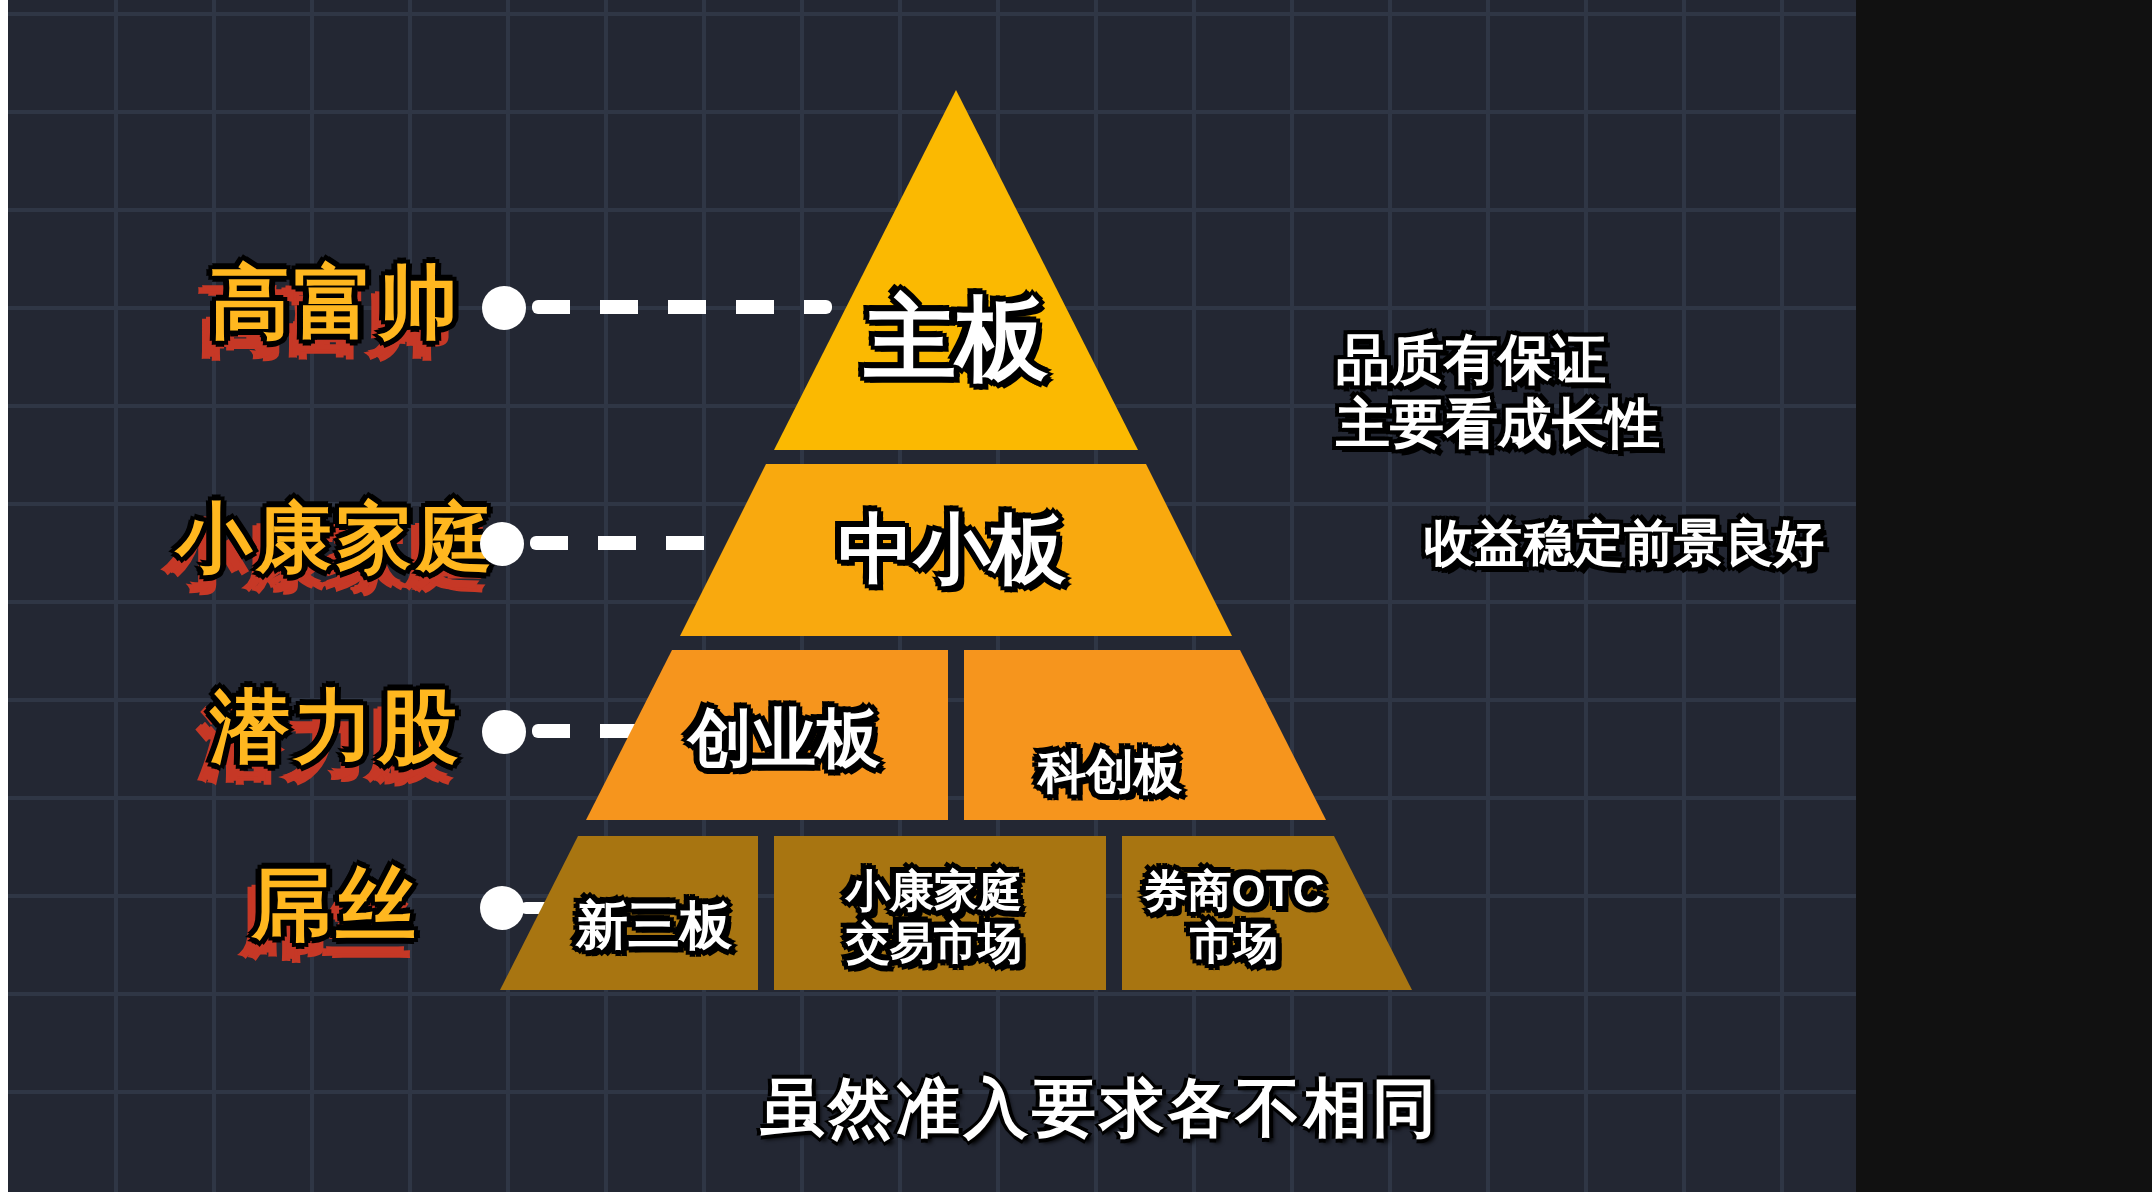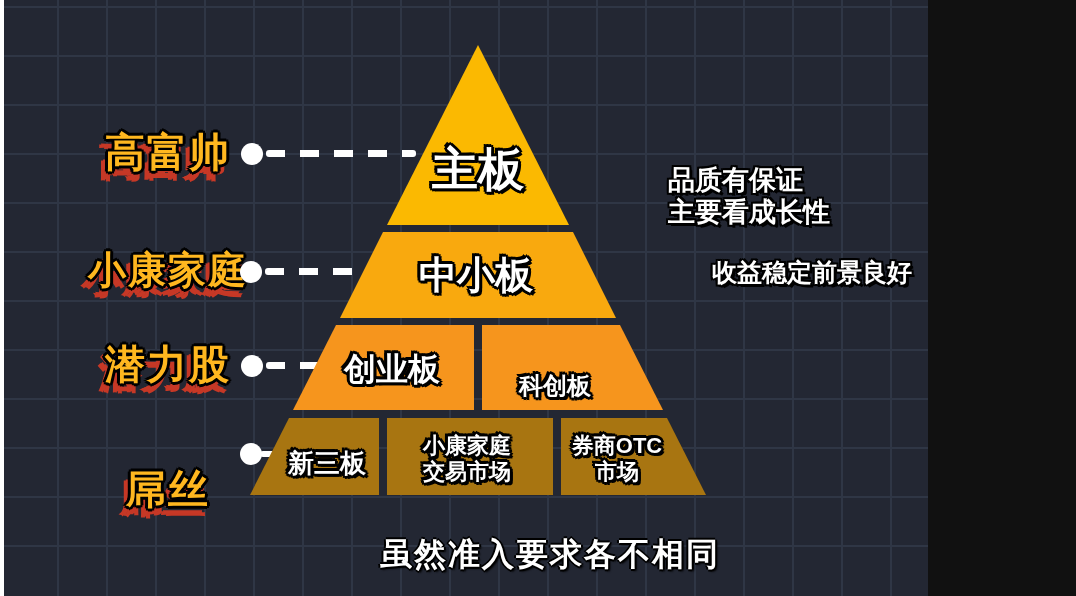--- a/index.html
+++ b/index.html
@@ -28,21 +28,21 @@
     text-shadow:
       3px 0 0 #000,-3px 0 0 #000,0 3px 0 #000,0 -3px 0 #000,
       2px 2px 0 #000,-2px 2px 0 #000,2px -2px 0 #000,-2px -2px 0 #000,
       -5px 8px 0 var(--goldshadow,#C63826),
       -7px 9px 0 var(--goldshadow,#C63826),
       -2px 10px 0 var(--goldshadow,#C63826);
   }
   .aud-1{top:132px;}
   .aud-2{top:251px;font-size:38px;text-align:center;}
   .aud-3{top:344px;}
-  .aud-4{top:433px;margin-top:36px;}
+  .aud-4{top:433px;}
   
   .dot{
     position:absolute;width:22px;height:22px;border-radius:50%;
     background:var(--connector,#fff);
   }
   .dashes{
     position:absolute;height:7px;border-radius:3px;
     background:repeating-linear-gradient(90deg,var(--connector,#fff) 0 19px,transparent 19px 34px);
   }
   .solidline{

